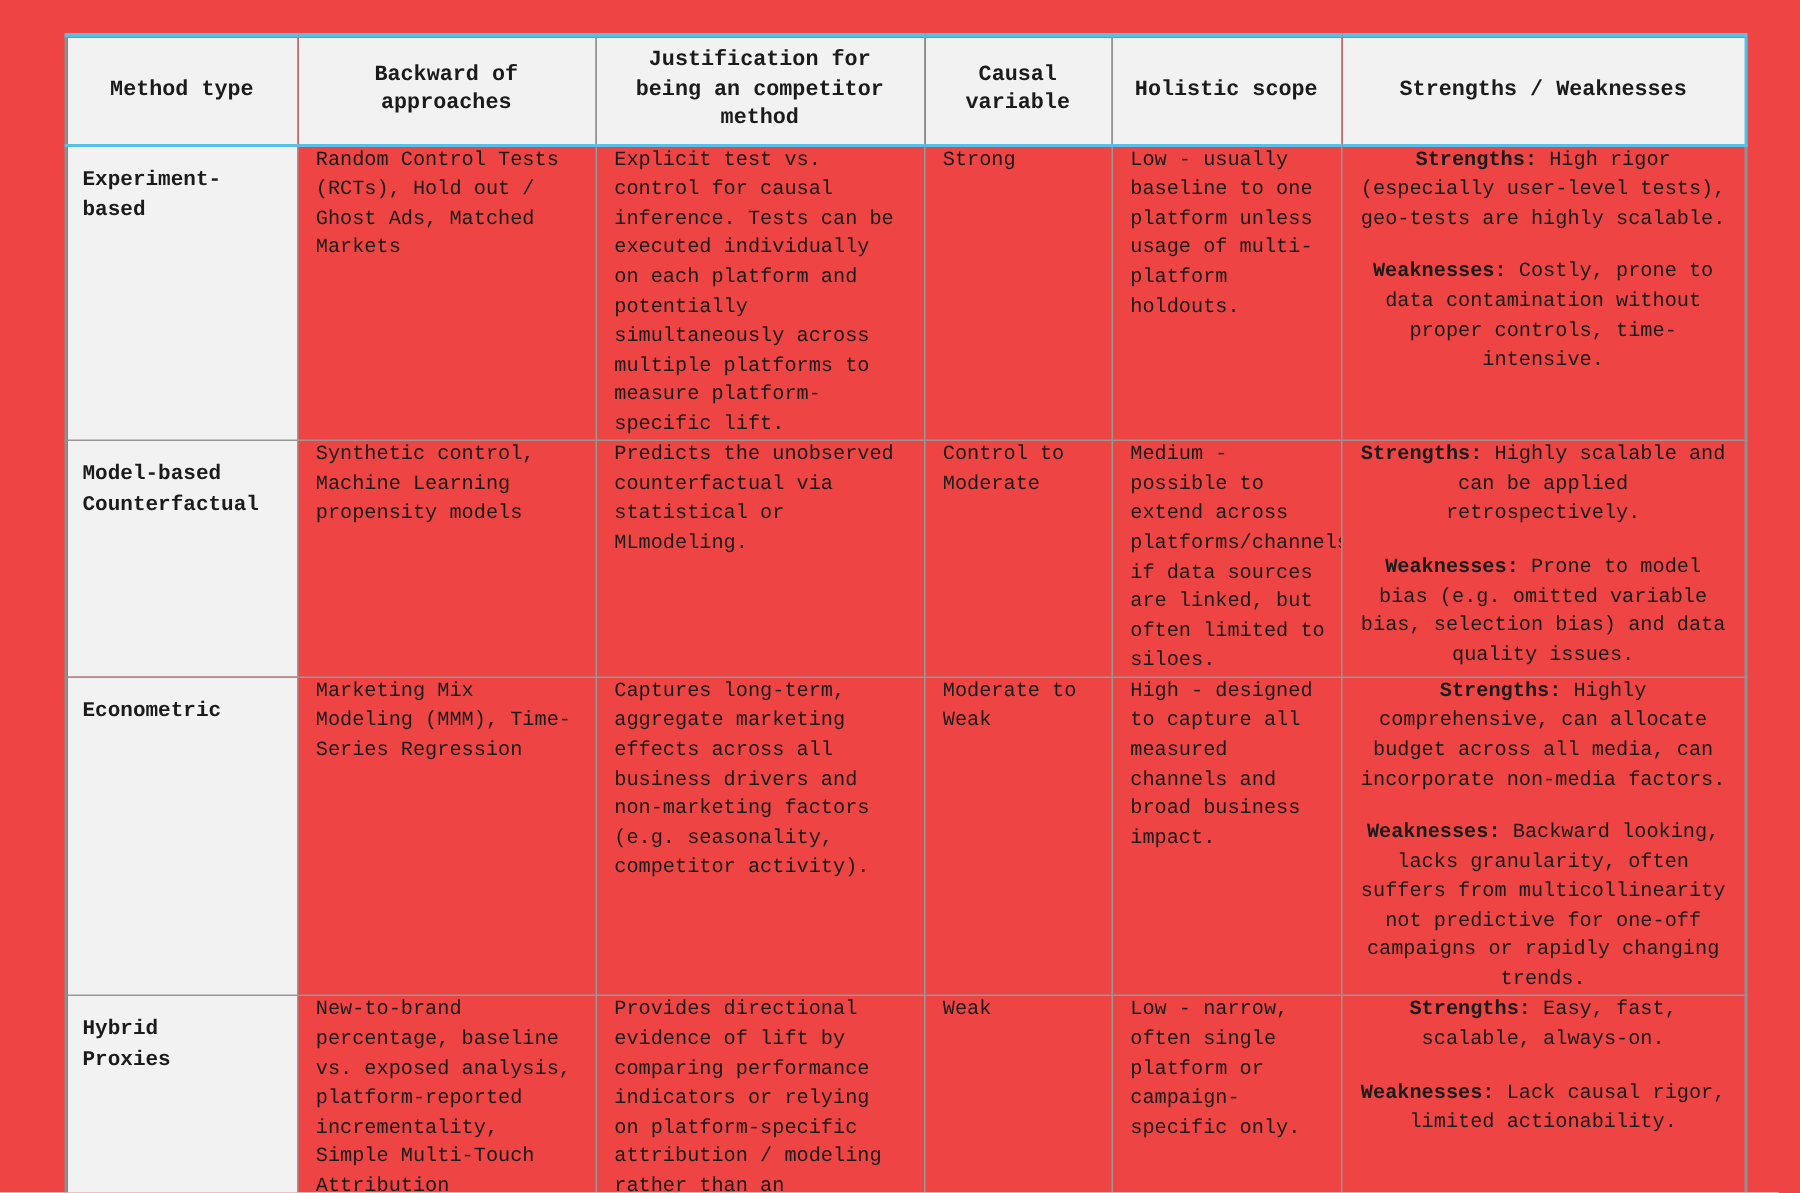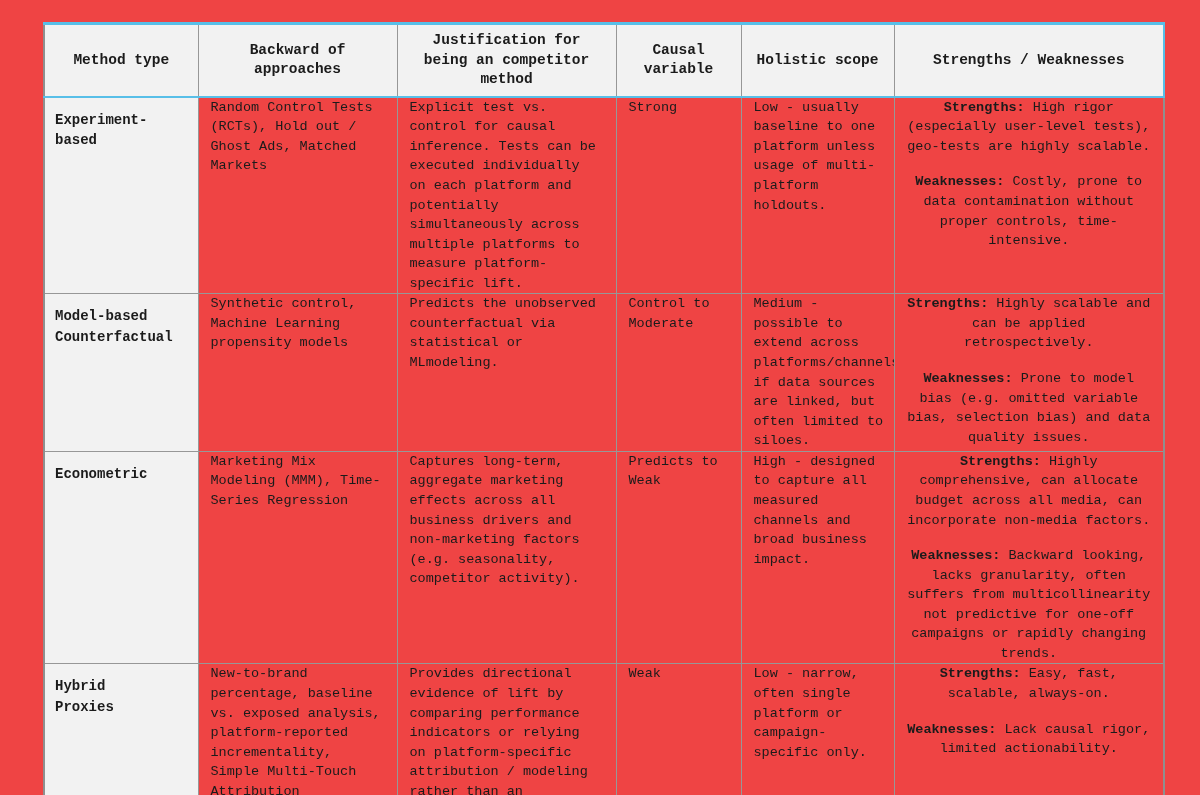--- a/index.html
+++ b/index.html
@@ -110,21 +110,21 @@
         <td class="scope">Medium - possible to extend across platforms/channels if data sources are linked, but often limited to siloes.</td>
         <td class="sw-cell">
           <p><span class="b">Strengths:</span><span> Highly scalable and can be applied retrospectively.</span></p>
           <p><span class="b">Weaknesses:</span><span> Prone to model bias (e.g. omitted variable bias, selection bias) and data quality issues.</span></p>
         </td>
       </tr>
       <tr class="r2">
         <th class="rowhead">Econometric</th>
         <td>Marketing Mix Modeling (MMM), Time-Series Regression</td>
         <td>Captures long-term, aggregate marketing effects across all business drivers and non-marketing factors (e.g. seasonality, competitor activity).</td>
-        <td>Predicts to Weak</td>
+        <td>Moderate to Weak</td>
         <td class="scope">High - designed to capture all measured channels and broad business impact.</td>
         <td class="sw-cell">
           <p><span class="b">Strengths:</span><span> Highly comprehensive, can allocate budget across all media, can incorporate non-media factors.</span></p>
           <p><span class="b">Weaknesses:</span><span> Backward looking, lacks granularity, often suffers from multicollinearity not predictive for one-off campaigns or rapidly changing trends.</span></p>
         </td>
       </tr>
       <tr class="r3">
         <th class="rowhead">Hybrid Proxies</th>
         <td>New-to-brand percentage, baseline vs. exposed analysis, platform-reported incrementality, Simple Multi-Touch Attribution</td>
         <td>Provides directional evidence of lift by comparing performance indicators or relying on platform-specific attribution / modeling rather than an independent, true control group.</td>

